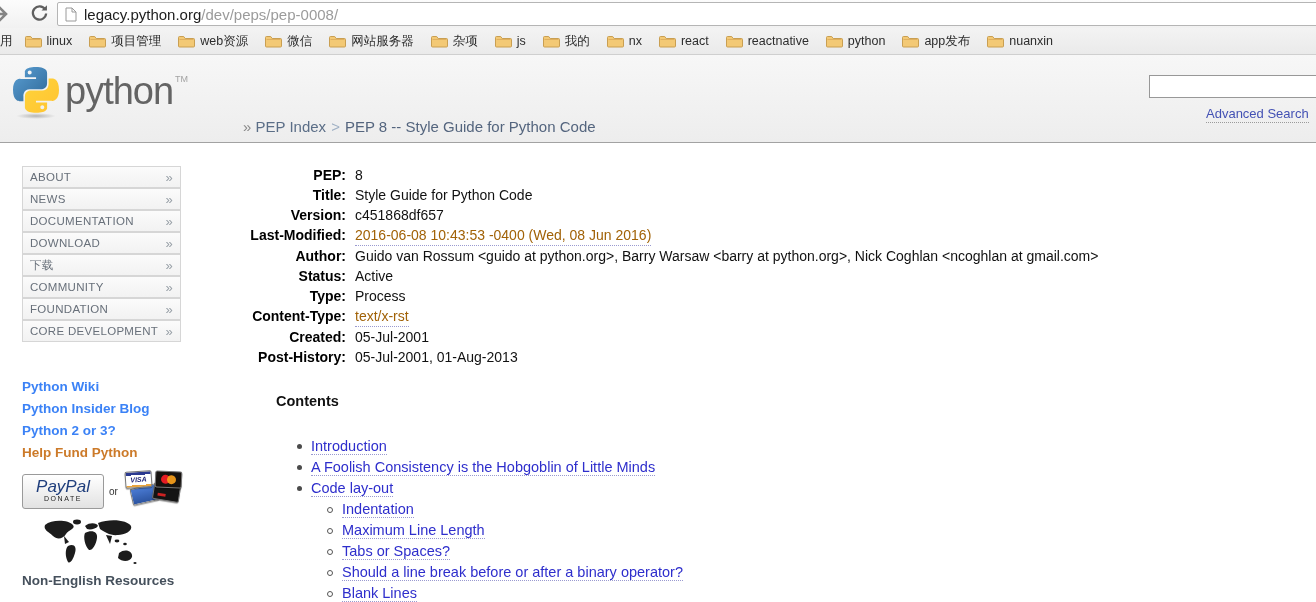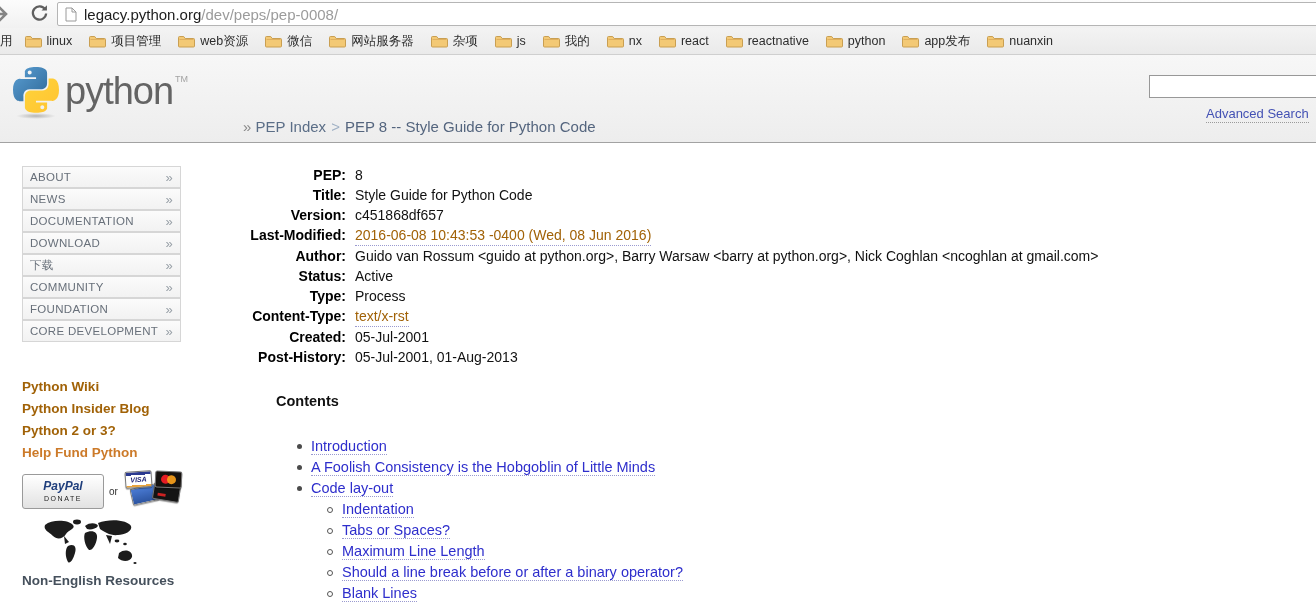--- a/index.html
+++ b/index.html
@@ -45,28 +45,28 @@
   .content{position:absolute;top:143px;left:0;width:100%;height:459px;background:#fff}
 
   
   .nav{position:absolute;left:22px;top:23px;width:159px}
   .nav-btn{box-sizing:border-box;height:22px;border:1px solid #d6d6d6;
            background:linear-gradient(#fbfbfb,#f2f2f2);display:flex;align-items:center;
            justify-content:space-between;padding:0 7px;font-size:11.5px;
            color:#68707a;letter-spacing:.3px;cursor:pointer;white-space:nowrap}
   .nav-chev{color:#99a1a8;font-size:13px}
   .qlinks{position:absolute;left:22px;top:237px;width:175px}
-  .q-link{display:block;font-size:13.5px;font-weight:bold;color:#a16207;margin-bottom:8px;
+  .q-link{display:block;font-size:13.5px;font-weight:bold;color:#3b82f6;margin-bottom:8px;
           line-height:14px;text-decoration:none;cursor:pointer}
   .q-accent{color:#cc7a29}
 
   .donate{position:absolute;left:22px;top:328px;display:flex;align-items:center}
   .pp-btn{width:80px;height:33px;border:1px solid #9a9a9a;border-radius:3px;
           background:linear-gradient(#ffffff,#e2e2e2);text-align:center;cursor:pointer}
-  .pp-logo{font-size:12px;font-weight:bold;font-style:italic;color:#1f3e7c;line-height:17px;margin-top:3px}
+  .pp-logo{font-size:17px;font-weight:normal;font-style:italic;color:#1f3e7c;line-height:17px;margin-top:3px}
   .pp-donate{font-size:7px;letter-spacing:1.6px;color:#222}
   .or{font-size:10px;color:#333;margin:12px 5px}
   .cards{position:relative;width:62px;height:40px}
   .card{position:absolute;width:27px;height:17px;border-radius:2px;border:1px solid #777;
         box-shadow:0 1px 1px rgba(0,0,0,.35);box-sizing:border-box}
   .card-visa{left:2px;top:0;background:linear-gradient(180deg,#2b3990 0 3px,#fff 3px 13px,#e8a33d 13px 100%);
              display:flex;align-items:center;justify-content:center;transform:rotate(-4deg)}
   .visa-txt{font-size:7px;font-weight:bold;font-style:italic;color:#1a1f71}
   .card-mc{left:32px;top:0;background:#16120f;transform:rotate(3deg);
            display:flex;align-items:center;justify-content:center}
@@ -389,30 +389,30 @@
         <li class="toc-item lvl1">
     <span class="bullet"></span>
     <a class="toc-link">Code lay-out</a>
   </li>
         <li class="toc-item lvl2">
     <span class="bullet"></span>
     <a class="toc-link">Indentation</a>
   </li>
         <li class="toc-item lvl2">
     <span class="bullet"></span>
+    <a class="toc-link">Maximum Line Length</a>
+  </li>
+        <li class="toc-item lvl2">
+    <span class="bullet"></span>
     <a class="toc-link">Tabs or Spaces?</a>
   </li>
         <li class="toc-item lvl2">
     <span class="bullet"></span>
-    <a class="toc-link">Maximum Line Length</a>
+    <a class="toc-link">Should a line break before or after a binary operator?</a>
   </li>
         <li class="toc-item lvl2">
     <span class="bullet"></span>
-    <a class="toc-link">Should a line break before or after a binary operator?</a>
-  </li>
-        <li class="toc-item lvl2">
-    <span class="bullet"></span>
     <a class="toc-link">Blank Lines</a>
   </li>
       </ul>
 
   </div>
 </div>
 
 </body></html>

